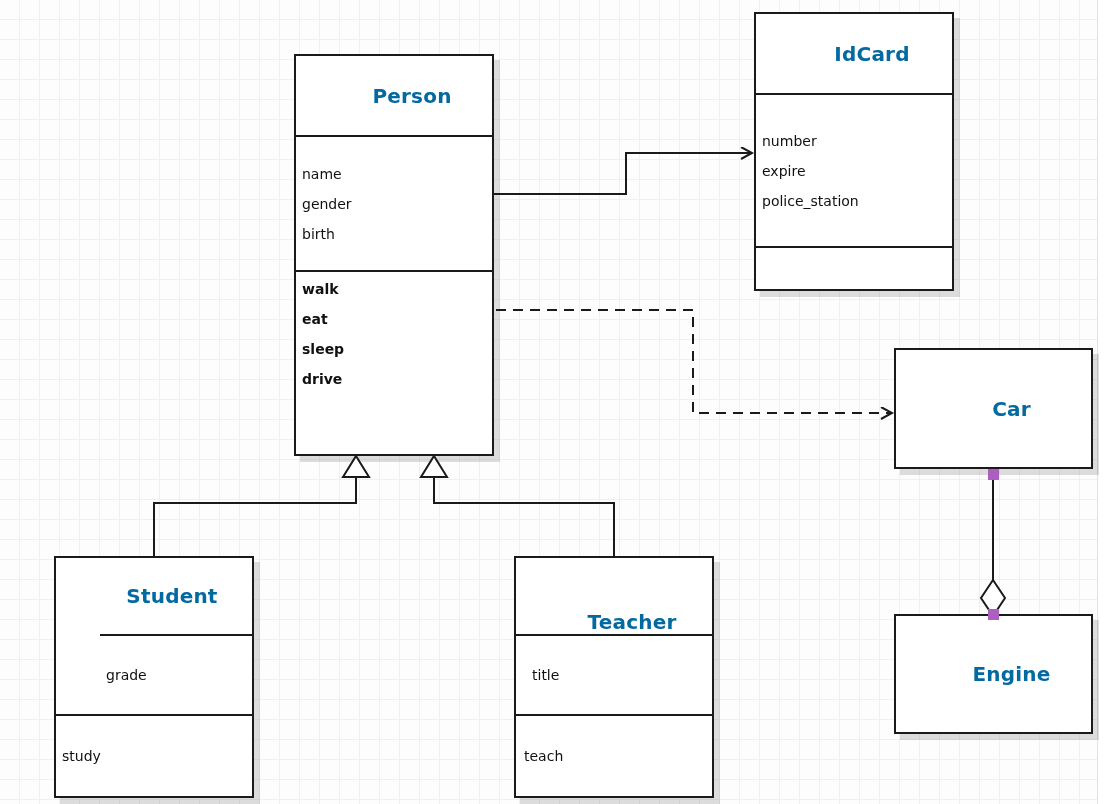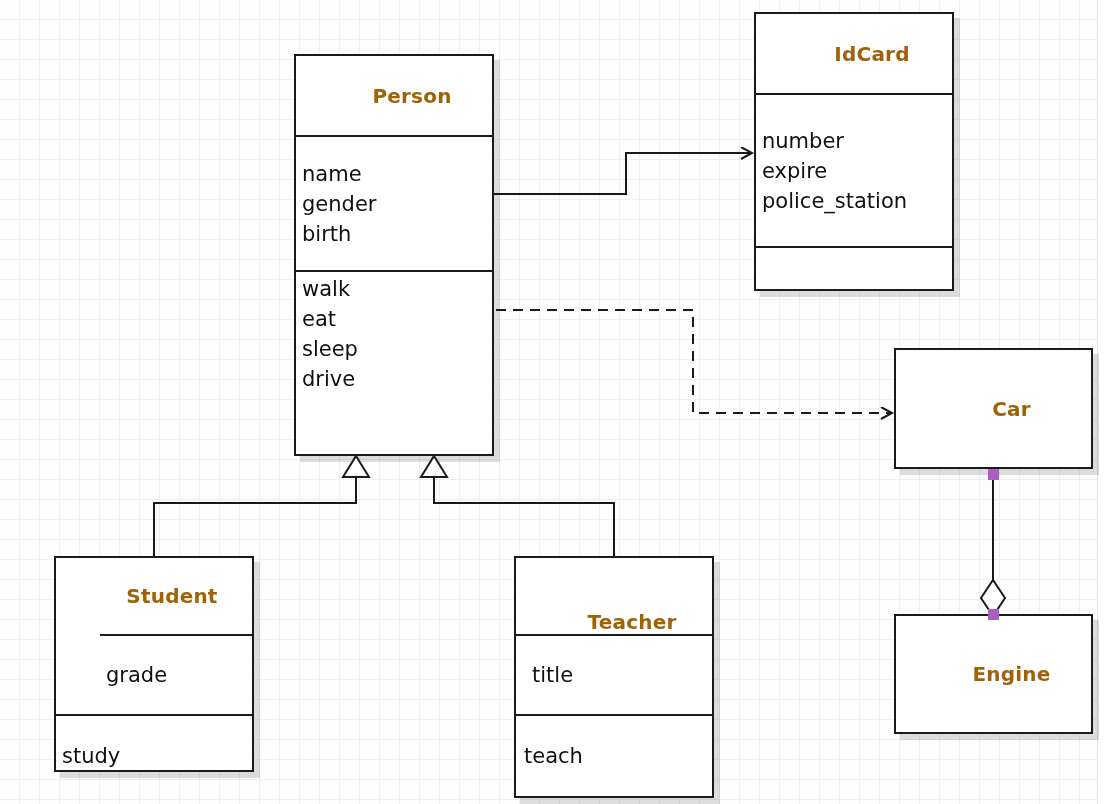--- a/index.html
+++ b/index.html
@@ -52,30 +52,30 @@
   }
   .uml-compartment + .uml-compartment {
     border-top: 2px solid #1a1a1a;
   }
   .class-title {
     display: flex;
     align-items: center;
     justify-content: center;
     font-weight: bold;
     font-size: 20px;
-    color: #a16207;
+    color: #0369a1;
     letter-spacing: 0.2px;
     margin-left: 36px;
   }
   .class-members {
     display: flex;
     flex-direction: column;
     justify-content: center;
     padding-left: 6px;
-    font-size: 21px;
+    font-size: 14px;
     line-height: 30px;
     color: #111111;
   }
   .member {
     white-space: nowrap;
   }
   .simple-class {
     display: flex;
     align-items: center;
     justify-content: center;
@@ -140,41 +140,41 @@
 
   <div class="uml-class" style="left:294px; top:54px; width:200px; height:402px;">
     <div class="uml-compartment class-title" style="height:79px;">
       <span>Person</span>
     </div>
     <div class="uml-compartment class-members" style="height:135px;">
       <span class="member">name</span>
       <span class="member">gender</span>
       <span class="member">birth</span>
     </div>
-    <div class="uml-compartment class-members" style="height:126px;">
+    <div class="uml-compartment class-members" style="height:126px;font-weight:bold;">
       <span class="member">walk</span>
       <span class="member">eat</span>
       <span class="member">sleep</span>
       <span class="member">drive</span>
     </div>
   </div>
 
   <div class="uml-class" style="left:754px; top:12px; width:200px; height:279px;">
     <div class="uml-compartment class-title" style="height:79px;">
       <span>IdCard</span>
     </div>
     <div class="uml-compartment class-members" style="height:153px;">
       <span class="member">number</span>
       <span class="member">expire</span>
       <span class="member">police_station</span>
     </div>
     <div class="uml-compartment class-members" style="height:43px;"></div>
   </div>
 
-  <div class="uml-class" style="left:54px; top:556px; width:200px; height:216px;">
+  <div class="uml-class" style="left:54px; top:556px; width:200px; height:242px;">
     <div class="uml-compartment class-title" style="height:76px;">
       <span>Student</span>
     </div>
     <div class="uml-compartment class-members" style="height:80px;margin-left:44px;">
       <span class="member">grade</span>
     </div>
     <div class="uml-compartment class-members" style="height:82px;">
       <span class="member">study</span>
     </div>
   </div>

